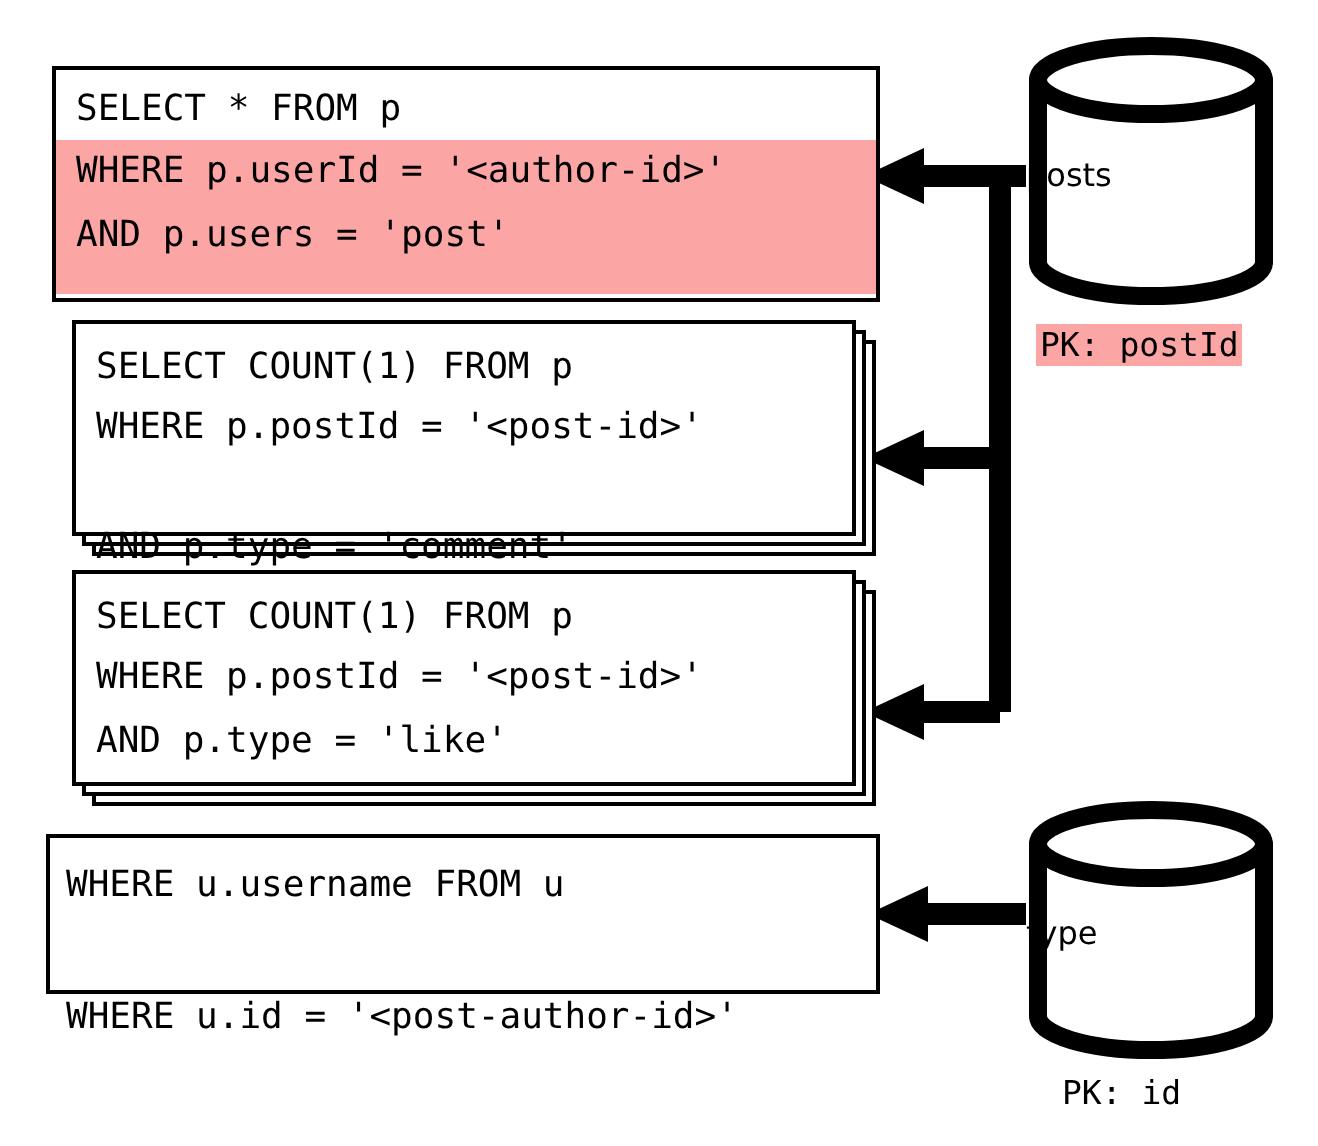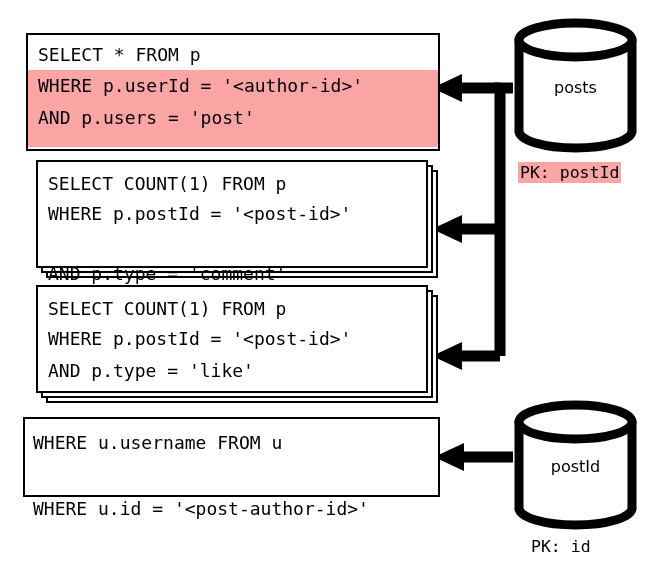--- a/index.html
+++ b/index.html
@@ -48,21 +48,20 @@
   }
 
   
   .cylinder {
     position: absolute;
     z-index: 4;
   }
   .cyl-label {
     position: absolute;
     width: 100%;
-    text-align: center;
     font-family: "DejaVu Sans", sans-serif;
     font-size: 16px;
     color: #000000;
     pointer-events: none;
   }
   .pk-label {
     position: absolute;
     font-family: "DejaVu Sans Mono", monospace;
     font-size: 16.5px;
     color: #000000;
@@ -142,17 +141,17 @@
   </div>
   <div class="pk-label hl" style="left:518px; top:162px;">PK: postId</div>
 
   <div class="cylinder" style="left:513px; top:400px; width:125px; height:130px;">
     <svg width="125" height="130" viewBox="0 0 125 130">
       <path d="M 6 22 L 6 108" stroke="#000000" stroke-width="9" fill="none" stroke-linecap="round"></path>
       <path d="M 119 22 L 119 108" stroke="#000000" stroke-width="9" fill="none" stroke-linecap="round"></path>
       <ellipse cx="62.5" cy="22" rx="56.5" ry="17" fill="#ffffff" stroke="#000000" stroke-width="9"></ellipse>
       <path d="M 6 108 A 56.5 17 0 0 0 119 108" fill="none" stroke="#000000" stroke-width="9"></path>
     </svg>
-    <div class="cyl-label" style="top:57px;">postId</div>
+    <div class="cyl-label" style="top:57px;">type</div>
   </div>
   <div class="pk-label" style="left:531px; top:537px;">PK: id</div>
 
 </div>
 
 </body></html>

